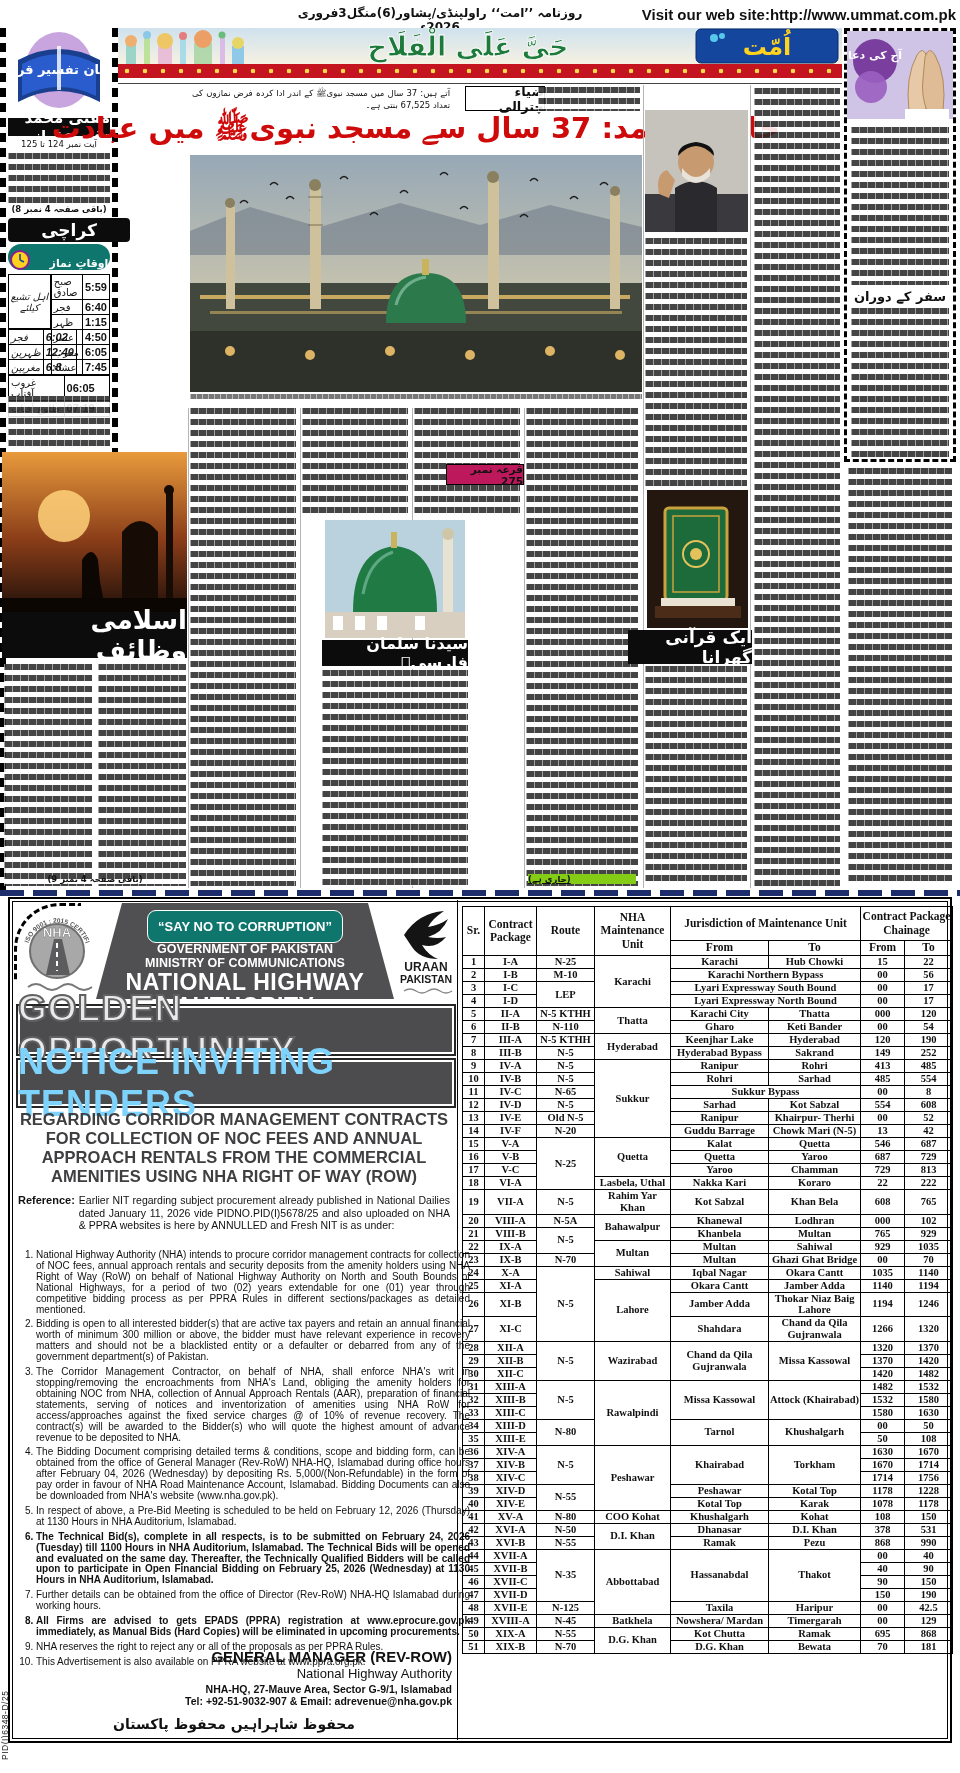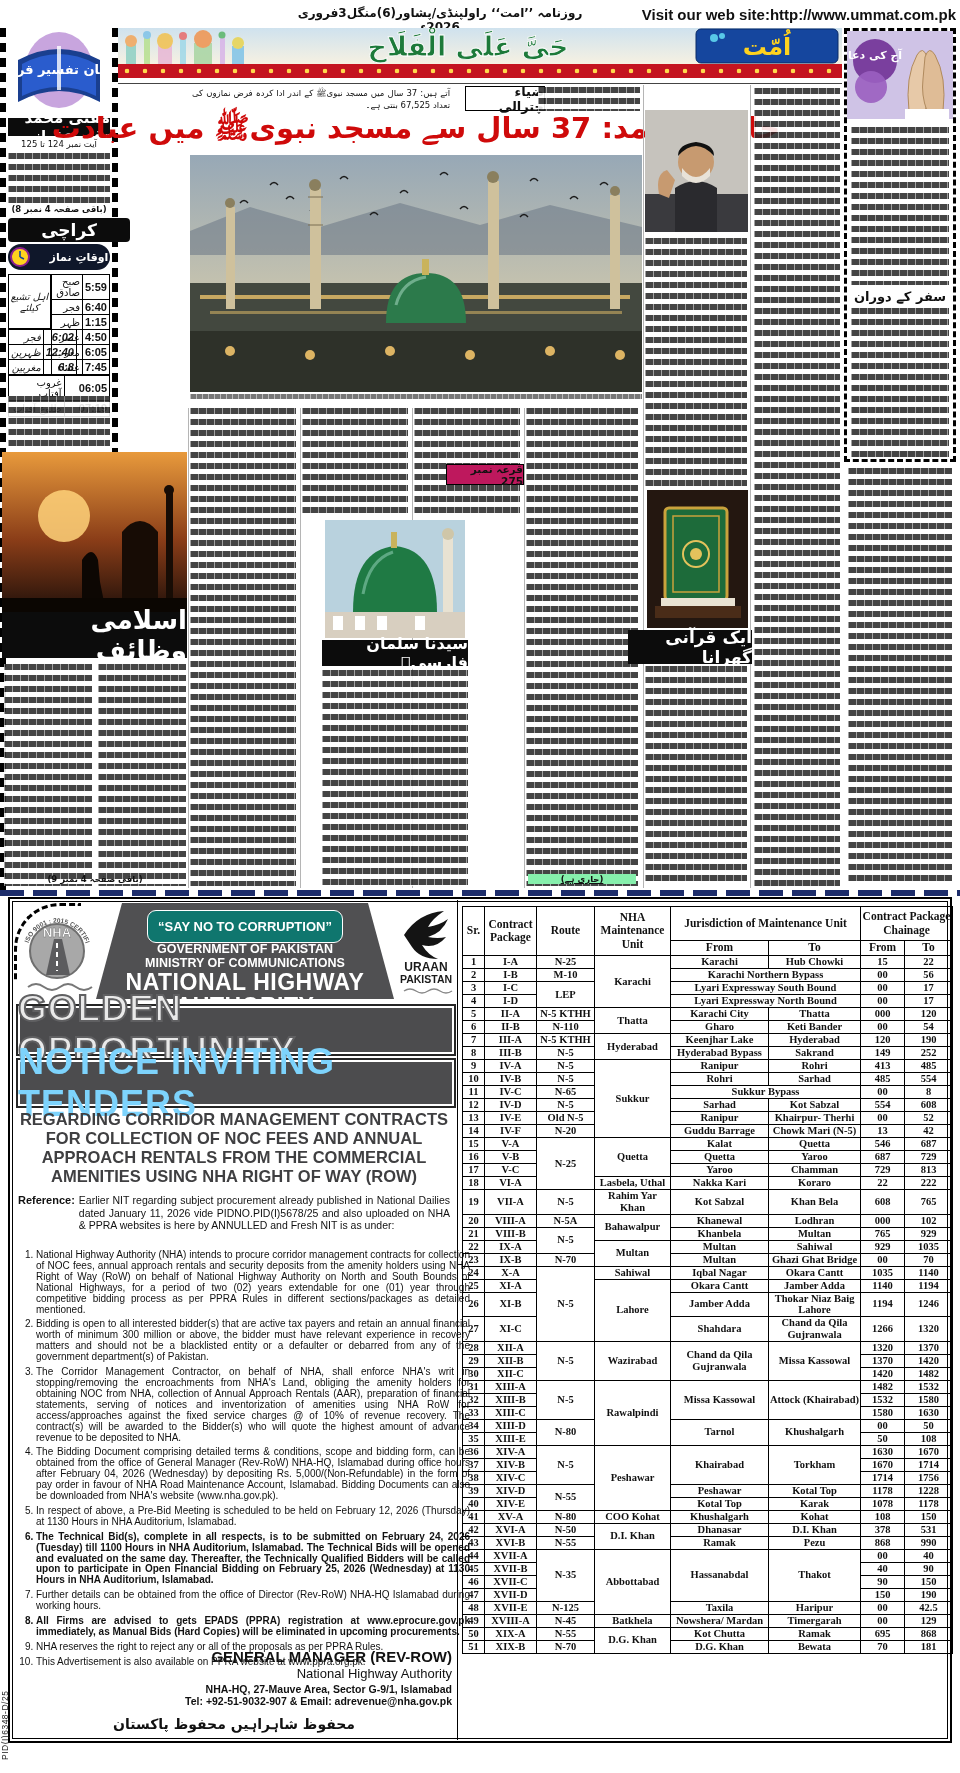--- a/index.html
+++ b/index.html
@@ -16,21 +16,21 @@
         repeating-linear-gradient(to right, rgba(255,255,255,.5) 0 1px, transparent 1px 6px),
         repeating-linear-gradient(to bottom,#777 0 5px,#fff 5px 9px);}
   .vdash{width:6px;background:repeating-linear-gradient(to bottom,#000 0 9px,#fff 9px 15px);}
   .colline{width:1px;background:#b5b5b5;}
   .hline{height:1px;background:#444;}
   .capstrip{background:#0c0c0c;color:#fff;display:flex;align-items:center;justify-content:center;
             font-weight:bold;}
   .bluedash{background:repeating-linear-gradient(90deg,#1d2d6b 0 24px,#fff 24px 33px);}
   
   .pbox table{border-collapse:collapse;width:100%;}
-  .pbox td{border:1px solid #000;font-size:10px;line-height:1.1;padding:1px 2px;text-align:right;
+  .pbox td{border:1px solid #000;font-size:10px;line-height:1.1;padding:1px 2px;text-align:left;
            font-family:"DejaVu Sans",sans-serif;}
   .ptime{font-family:"Liberation Sans",sans-serif !important;font-weight:bold;font-size:11px !important;}
   
   .adband{background:#505052;clip-path:polygon(26px 0,calc(100% - 26px) 0,100% 100%,0 100%);
           color:#fff;text-align:center;}
   .slogan{display:inline-block;background:#0f766e;border:1px solid #fff;border-radius:9px;
           padding:8px 10px;font-weight:bold;font-size:13px;margin-top:7px;}
   .golden{font-weight:bold;font-size:37px;letter-spacing:1px;color:#e9e9e9;
           -webkit-text-stroke:2px #606062;}
   .darkbar{background:#4c4c4e;border:2px solid #262626;box-shadow:inset 0 0 0 2px #fff;
@@ -103,21 +103,21 @@
   <path d="M14 34 Q51 14 88 34 L88 66 Q51 48 14 66 Z" fill="#2a5ccd"></path>
   <path d="M49 16 L53 16 L53 60 L49 60 Z" fill="#fff" opacity=".8"></path>
   <text x="51" y="44" text-anchor="middle" font-size="13" font-weight="bold" fill="#fff" font-family="DejaVu Sans">آسان تفسیر قرآن</text>
 </svg>
 <div class="abs capstrip rtl" style="left:8px;top:118px;width:102px;height:18px;font-size:15px;">مفتی محمد تقی عثمانی</div>
 <div class="abs rtl" style="left:8px;top:139px;width:102px;height:12px;font-size:8.5px;text-align:center;">آیت نمبر 124 تا 125</div>
 <div class="abs sim" style="left:8px;top:153px;width:102px;height:50px;"></div>
 <div class="abs rtl" style="left:8px;top:204px;width:102px;height:11px;font-size:8.5px;text-align:center;font-weight:bold;">(باقی صفحہ 4 نمبر 8)</div>
 
 <div class="abs capstrip rtl" style="left:8px;top:218px;width:122px;height:24px;font-size:17px;border-radius:4px;">کراچی</div>
-<div class="abs" style="left:8px;top:244px;width:102px;height:26px;background:#0f172a;border-radius:13px;display:flex;align-items:center;justify-content:center;gap:20px;">
+<div class="abs" style="left:8px;top:244px;width:102px;height:26px;background:#0f766e;border-radius:13px;display:flex;align-items:flex-end;justify-content:center;gap:20px;">
   <svg width="20" height="20" viewBox="0 0 20 20">
     <circle cx="10" cy="10" r="9" fill="#ffd21e" stroke="#8a1f8f" stroke-width="2"></circle>
     <path d="M10 10 L10 4 M10 10 L14 12" stroke="#15469e" stroke-width="1.6"></path>
   </svg>
   <span class="rtl" style="color:#fff;font-size:11px;font-weight:bold;">اوقاتِ نماز</span>
 </div>
 <div class="abs pbox" style="left:8px;top:274px;width:102px;">
   <div style="display:flex;flex-direction:row-reverse;">
     <table style="width:58%;">
         <tbody>
@@ -251,21 +251,21 @@
       <circle cx="360" cy="196" r="5"></circle>
       <circle cx="430" cy="200" r="5"></circle>
   </g>
 </svg>
 <div class="abs simlight" style="left:190px;top:394px;width:452px;height:9px;"></div>
 
 <div class="abs sim" style="left:190px;top:408px;width:106px;height:478px;"></div>
 <div class="abs sim" style="left:302px;top:408px;width:106px;height:106px;"></div>
 <div class="abs sim" style="left:414px;top:408px;width:106px;height:106px;"></div>
 <div class="abs sim" style="left:526px;top:408px;width:112px;height:478px;"></div>
-<div class="abs rtl" style="left:528px;top:874px;width:108px;font-size:8.5px;font-weight:bold;text-align:center;background:#86efac;text-decoration:underline;">(جاری ہے)</div>
+<div class="abs rtl" style="left:528px;top:874px;width:108px;font-size:8.5px;font-weight:bold;text-align:left;background:#84cc16;text-decoration:underline;">(جاری ہے)</div>
 <div class="abs rtl" style="left:446px;top:464px;width:76px;height:19px;border:1.5px solid #000;background:#be185d;display:flex;align-items:center;justify-content:center;font-size:10.5px;font-weight:bold;z-index:3;">قرعہ نمبر 275</div>
 <div class="abs colline" style="left:188px;top:408px;height:480px;"></div>
 <div class="abs colline" style="left:300px;top:408px;height:480px;"></div>
 <div class="abs colline" style="left:412px;top:408px;height:480px;"></div>
 <div class="abs colline" style="left:524px;top:408px;height:480px;"></div>
 <div class="abs colline" style="left:643px;top:85px;height:803px;"></div>
 <div class="abs colline" style="left:750px;top:85px;height:803px;"></div>
 
 <svg class="abs" style="left:325px;top:520px;" width="140" height="118" viewBox="0 0 140 118">
   <rect width="140" height="118" fill="#b9d2de"></rect>

